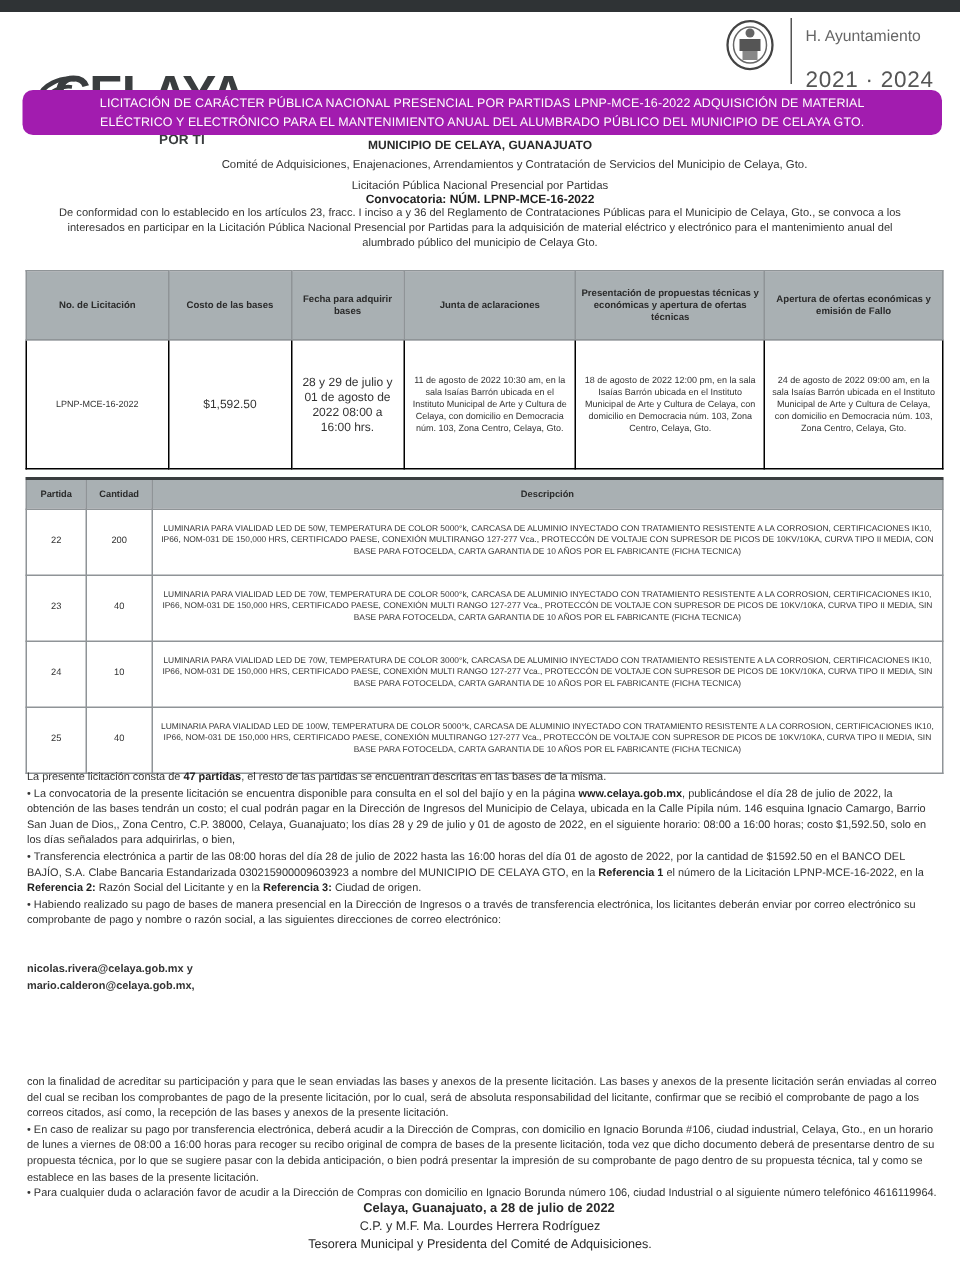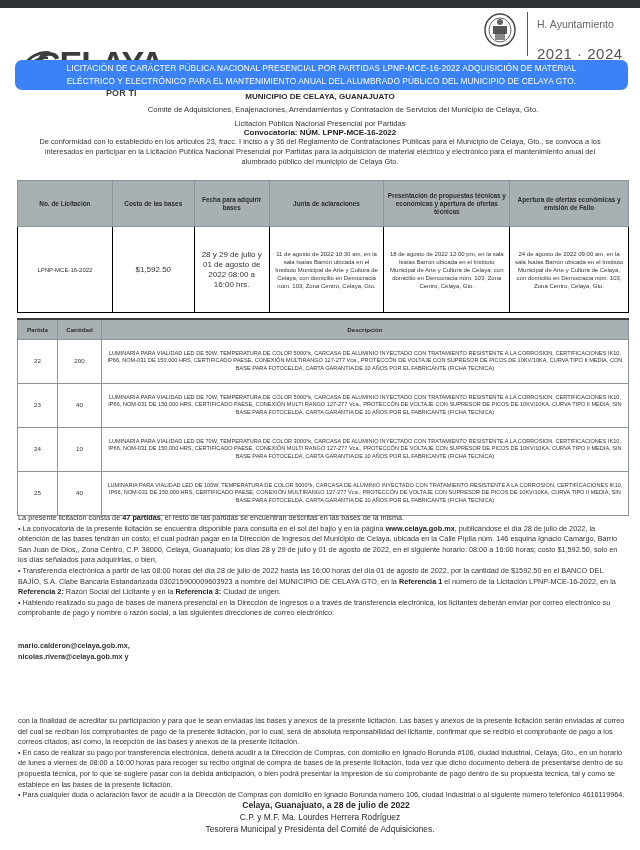--- a/index.html
+++ b/index.html
@@ -12,21 +12,21 @@
   .logo-word { position: absolute; left: 18px; top: 0; font-family: "Liberation Sans", sans-serif; font-weight: 900; font-size: 34px; letter-spacing: -1px; color: #3a3d3f; line-height: 36px; }
   .logo-swoosh { position: absolute; left: 4px; top: 4px; width: 30px; height: 28px; }
   .logo-tag { position: absolute; left: 44px; top: 33px; font-family: Liberation Sans, sans-serif; font-weight: 900; font-size: 9px; color: #3a3d3f; letter-spacing: 0.1px; padding-left: 44px; }
 
   .seal { position: absolute; left: 483px; top: 12px; width: 34px; height: 36px; }
   .seal-divider { position: absolute; left: 527px; top: 12px; width: 1px; height: 44px; background: #555; }
   .ayto { position: absolute; left: 537px; top: 18px; }
   .ayto-label { font-family: "Liberation Sans", sans-serif; font-size: 10.5px; color: #666; line-height: 12px; }
   .ayto-years { font-family: "Liberation Sans", sans-serif; font-size: 15px; color: #555; letter-spacing: 0.5px; line-height: 18px; margin-top: 15px; }
 
-  .banner { position: absolute; left: 15px; top: 60px; width: 613px; height: 30px; background: #3b82f6; border-radius: 7px; color: #ffffff; text-align: center; padding-top: 2px; }
+  .banner { position: absolute; left: 15px; top: 60px; width: 613px; height: 30px; background: #a21caf; border-radius: 7px; color: #ffffff; text-align: center; padding-top: 2px; }
   .banner-line { font-family: "Liberation Sans", sans-serif; font-size: 8.3px; line-height: 13px; letter-spacing: 0.1px; white-space: nowrap; }
 
   .center { position: absolute; left: 0; width: 640px; text-align: center; font-family: "Liberation Sans", sans-serif; }
   .muni { top: 92px; font-size: 8px; font-weight: bold; color: #2a2a2a; }
   .comite { top: 105px; font-size: 7.6px; color: #333; margin-left: 23px; }
   .licit-type { top: 119px; font-size: 7.6px; color: #333; }
   .convoc { top: 128px; font-size: 8px; font-weight: bold; color: #222; }
   .intro { top: 137px; left: 28px; width: 584px; font-size: 7.4px; line-height: 10px; color: #333; }
 
   table { border-collapse: collapse; position: absolute; font-family: "Liberation Sans", sans-serif; }
@@ -155,22 +155,22 @@
   </table>
 
 <div class="body-text p1">
   <div><span>La presente licitación consta de </span><b>47 partidas</b><span>, el resto de las partidas se encuentran descritas en las bases de la misma.</span></div>
   <div><span>• La convocatoria de la presente licitación se encuentra disponible para consulta en el sol del bajío y en la página </span><b>www.celaya.gob.mx</b><span>, publicándose el día 28 de julio de 2022, la obtención de las bases tendrán un costo; el cual podrán pagar en la Dirección de Ingresos del Municipio de Celaya, ubicada en la Calle Pípila núm. 146 esquina Ignacio Camargo, Barrio San Juan de Dios,, Zona Centro, C.P. 38000, Celaya, Guanajuato; los días 28 y 29 de julio y 01 de agosto de 2022, en el siguiente horario: 08:00 a 16:00 horas; costo $1,592.50, solo en los días señalados para adquirirlas, o bien,</span></div>
   <div><span>• Transferencia electrónica a partir de las 08:00 horas del día 28 de julio de 2022 hasta las 16:00 horas del día 01 de agosto de 2022, por la cantidad de $1592.50 en el BANCO DEL BAJÍO, S.A. Clabe Bancaria Estandarizada 030215900009603923 a nombre del MUNICIPIO DE CELAYA GTO, en la </span><b>Referencia 1</b><span> el número de la Licitación LPNP-MCE-16-2022, en la </span><b>Referencia 2:</b><span> Razón Social del Licitante y en la </span><b>Referencia 3:</b><span> Ciudad de origen.</span></div>
   <div>• Habiendo realizado su pago de bases de manera presencial en la Dirección de Ingresos o a través de transferencia electrónica, los licitantes deberán enviar por correo electrónico su comprobante de pago y nombre o razón social, a las siguientes direcciones de correo electrónico:</div>
 </div>
 
 <div class="body-text emails">
+  <div>nicolas.rivera@celaya.gob.mx y</div>
   <div>mario.calderon@celaya.gob.mx,</div>
-  <div>nicolas.rivera@celaya.gob.mx y</div>
 </div>
 
 <div class="body-text p2">
   <div>con la finalidad de acreditar su participación y para que le sean enviadas las bases y anexos de la presente licitación. Las bases y anexos de la presente licitación serán enviadas al correo del cual se reciban los comprobantes de pago de la presente licitación, por lo cual, será de absoluta responsabilidad del licitante, confirmar que se recibió el comprobante de pago a los correos citados, así como, la recepción de las bases y anexos de la presente licitación.</div>
   <div>• En caso de realizar su pago por transferencia electrónica, deberá acudir a la Dirección de Compras, con domicilio en Ignacio Borunda #106, ciudad industrial, Celaya, Gto., en un horario de lunes a viernes de 08:00 a 16:00 horas para recoger su recibo original de compra de bases de la presente licitación, toda vez que dicho documento deberá de presentarse dentro de su propuesta técnica, por lo que se sugiere pasar con la debida anticipación, o bien podrá presentar la impresión de su comprobante de pago dentro de su propuesta técnica, tal y como se establece en las bases de la presente licitación.</div>
   <div>• Para cualquier duda o aclaración favor de acudir a la Dirección de Compras con domicilio en Ignacio Borunda número 106, ciudad Industrial o al siguiente número telefónico 4616119964.</div>
 </div>
 
 <div class="sign sign-date">Celaya, Guanajuato, a 28 de julio de 2022</div>
 <div class="sign sign-name">C.P. y M.F. Ma. Lourdes Herrera Rodríguez</div>

